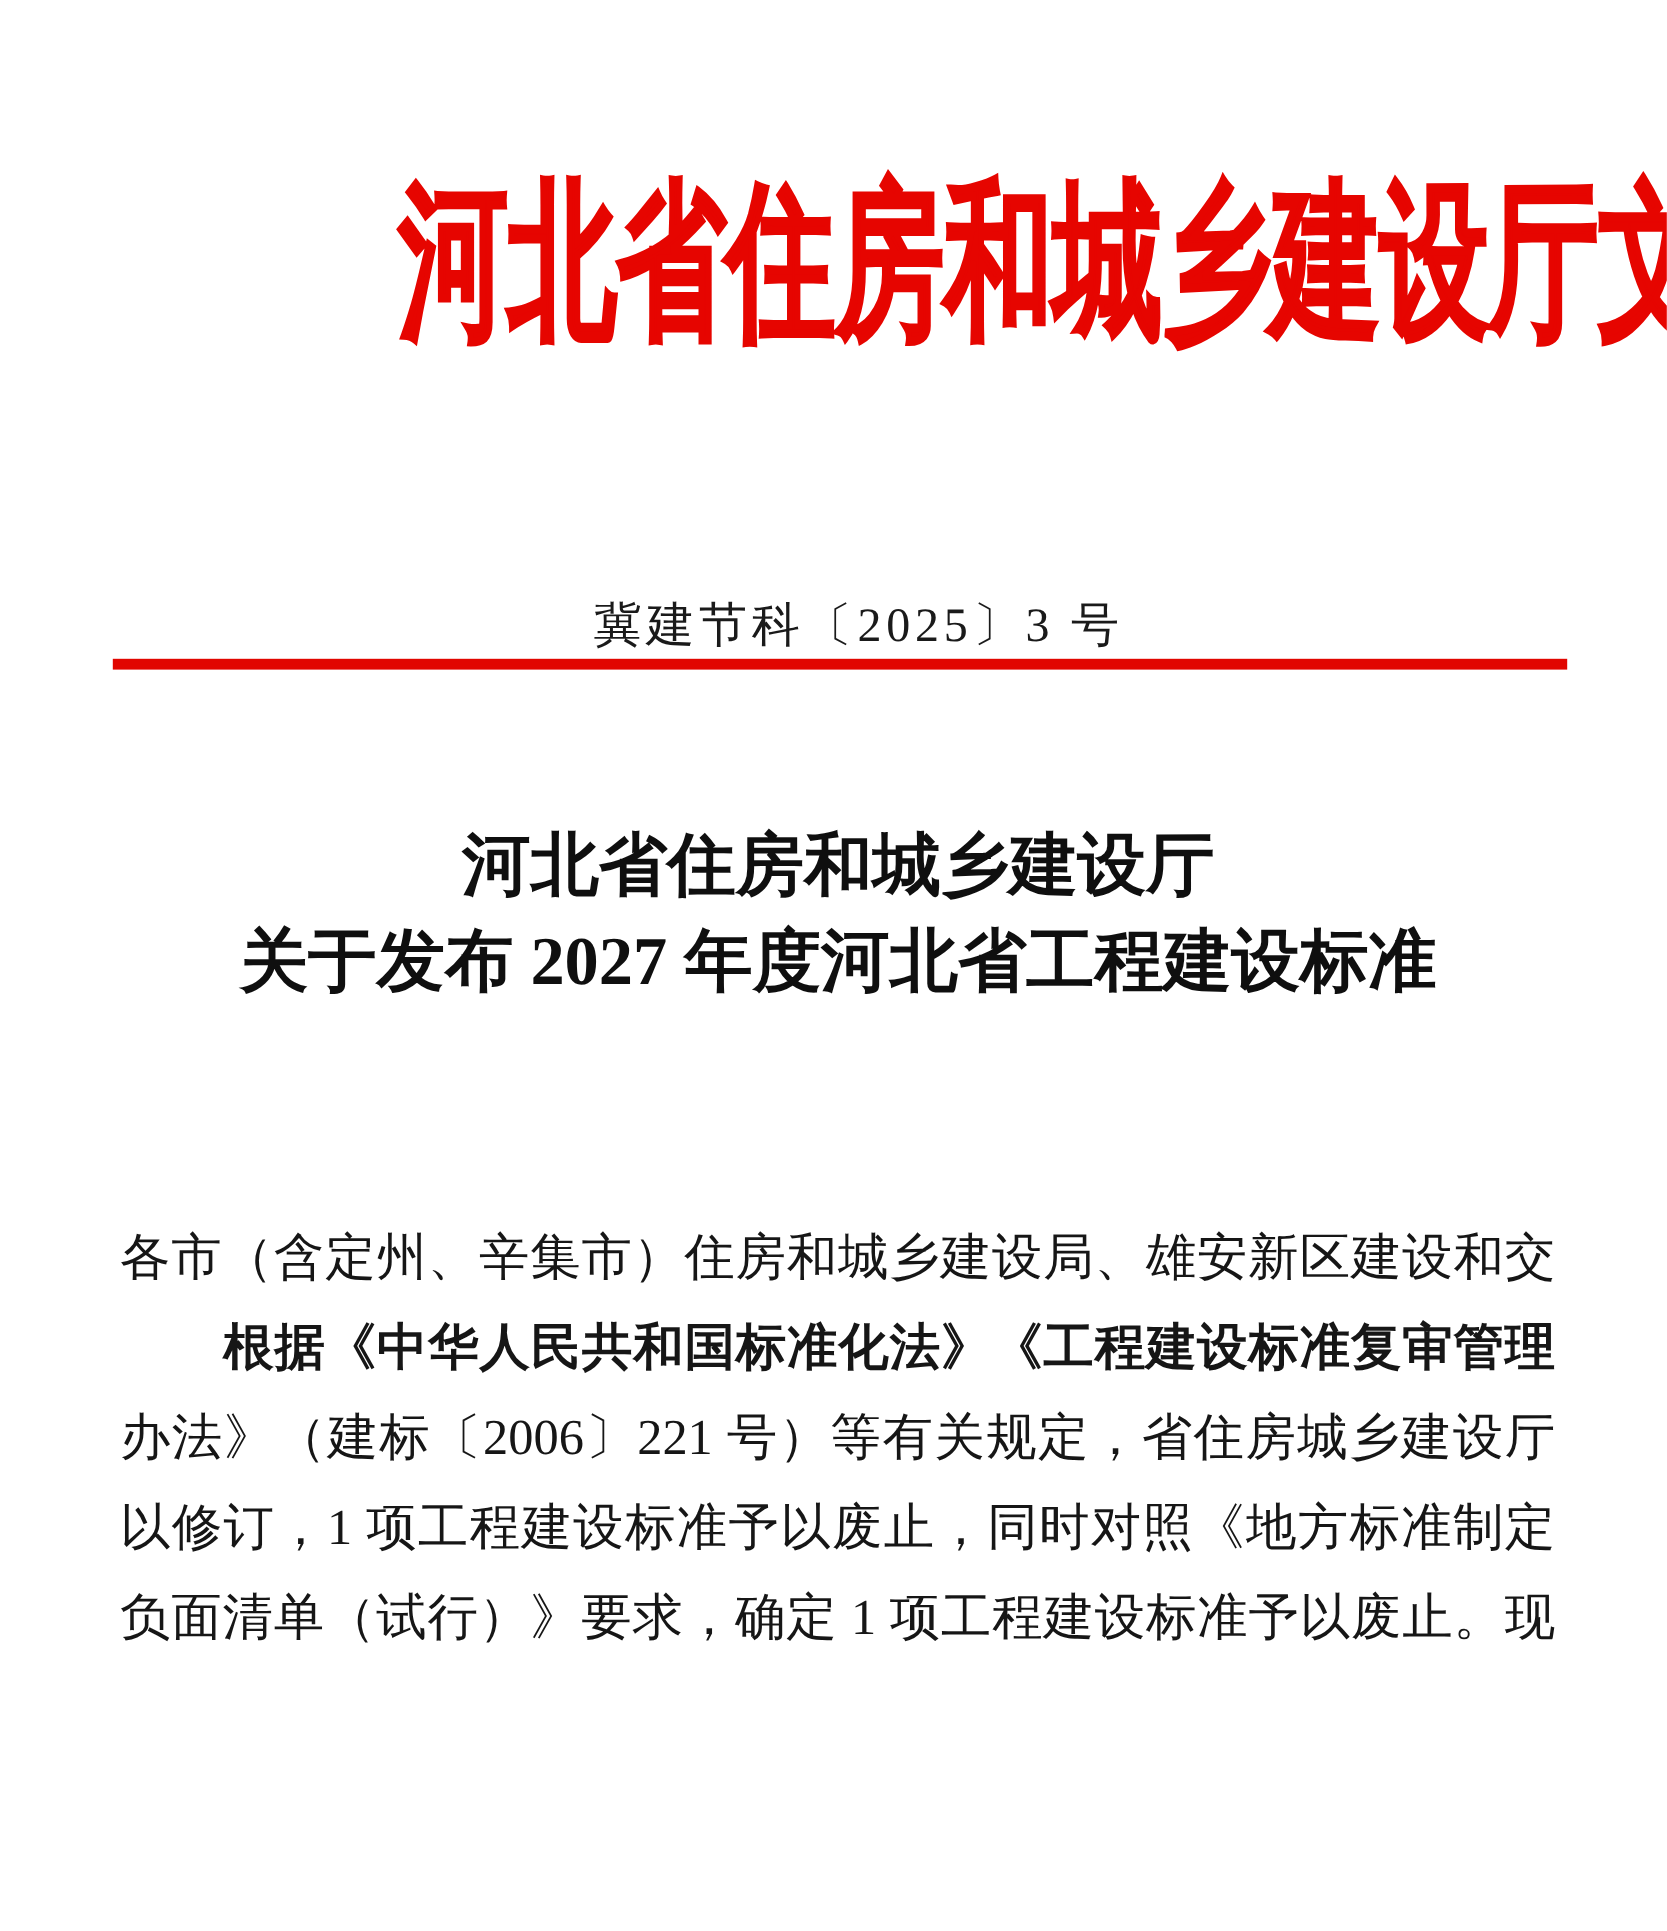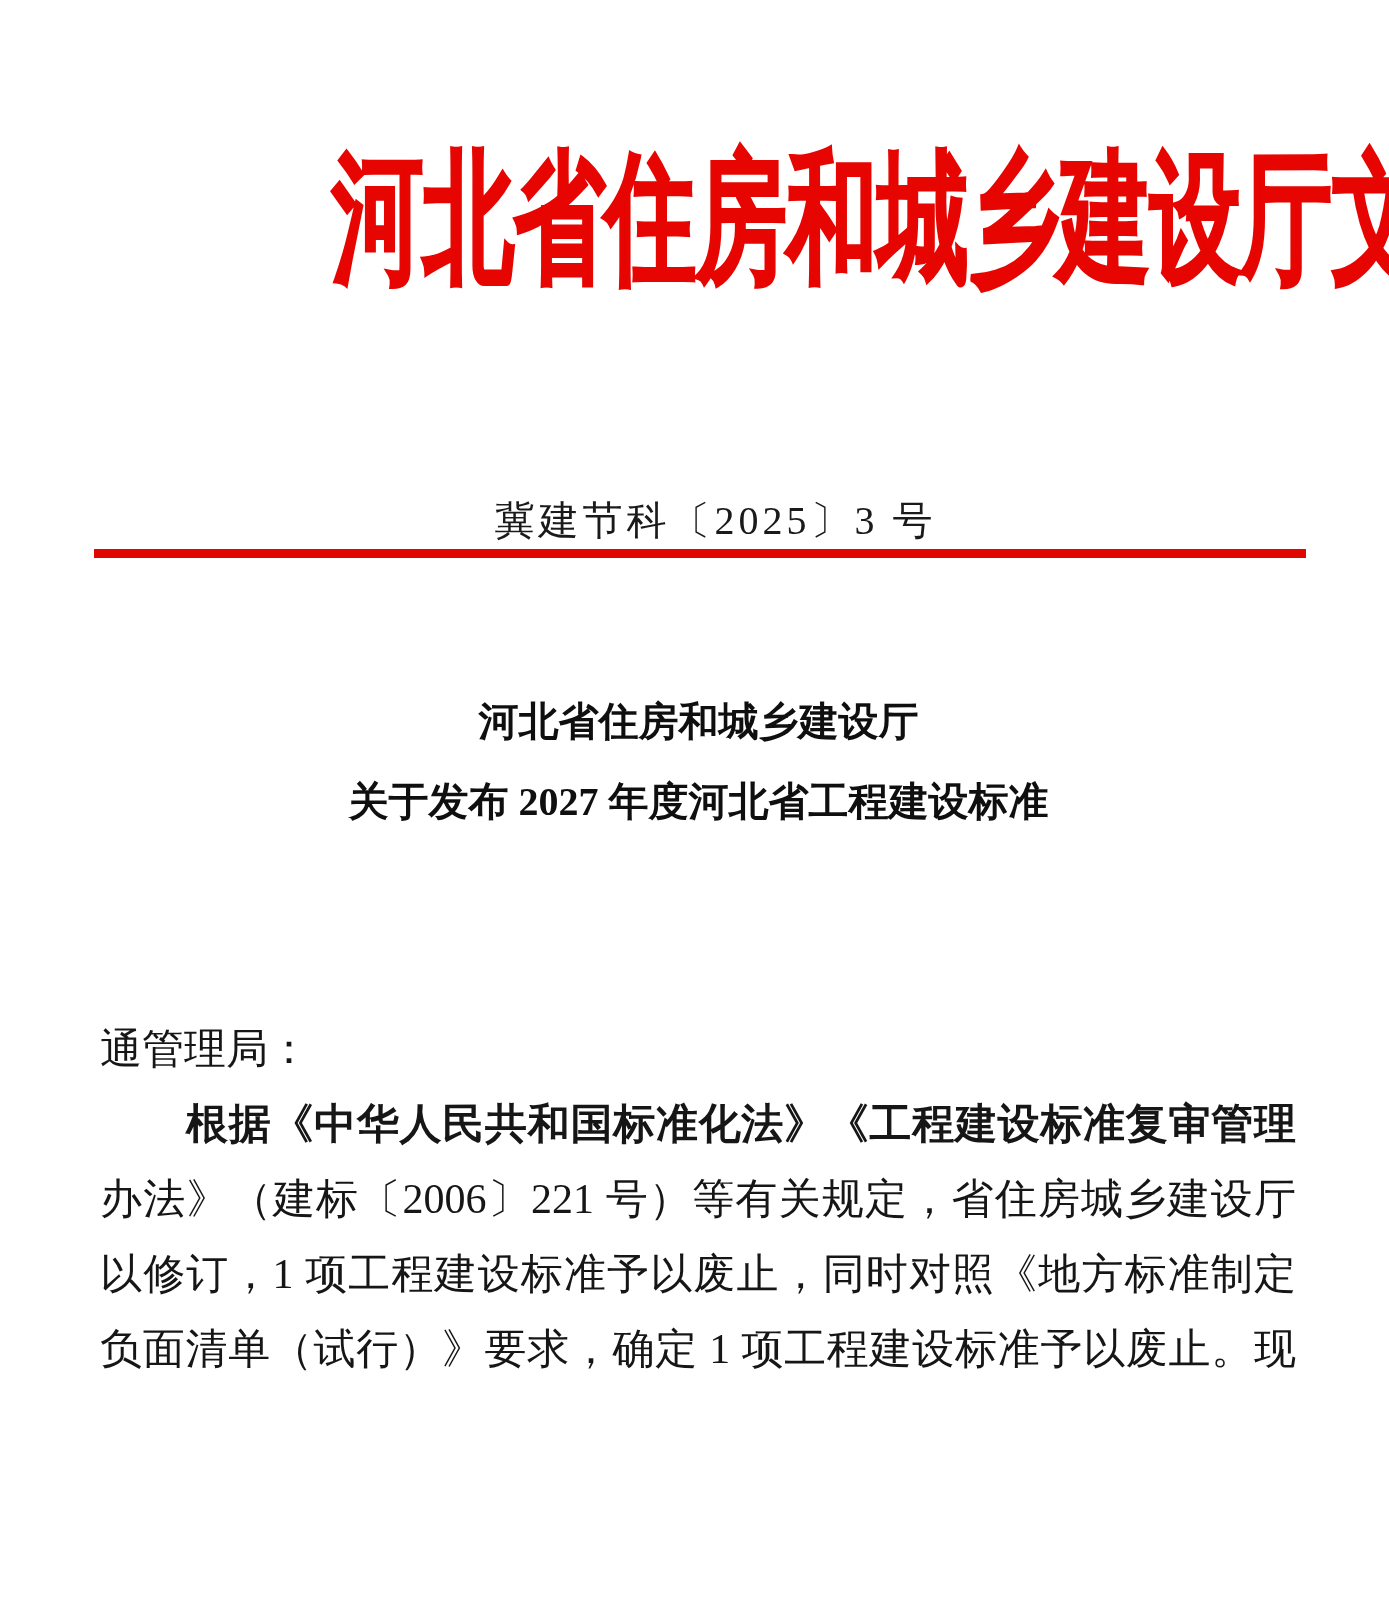--- a/index.html
+++ b/index.html
@@ -63,21 +63,21 @@
 
   
   .title-block {
     position: absolute;
     top: 682px;
     left: 0;
     width: 100%;
     box-sizing: border-box;
     padding-left: 8px;
     text-align: center;
-    font-size: 40px;
+    font-size: 57px;
     line-height: 80px;
     font-weight: bold;
     color: #0f0f0f;
   }
   .title-line {
     height: 80px;
     white-space: nowrap;
   }
 
   
@@ -117,18 +117,18 @@
 <div class="doc-number">冀建节科〔2025〕3 号</div>
 
 <div class="divider"></div>
 
 <div class="title-block">
   <div class="title-line">河北省住房和城乡建设厅</div>
   <div class="title-line">关于发布 2027 年度河北省工程建设标准</div>
 </div>
 
 <div class="body-block">
-  <div class="body-line plain">通管理局：</div>
+  <div class="body-line justify">各市（含定州、辛集市）住房和城乡建设局、雄安新区建设和交</div>
   <div class="body-line justify indent">根据《中华人民共和国标准化法》《工程建设标准复审管理</div>
   <div class="body-line justify">办法》（建标〔2006〕221 号）等有关规定，省住房城乡建设厅</div>
   <div class="body-line justify">以修订，1 项工程建设标准予以废止，同时对照《地方标准制定</div>
   <div class="body-line justify">负面清单（试行）》要求，确定 1 项工程建设标准予以废止。现</div>
 </div>
 
 </body></html>

